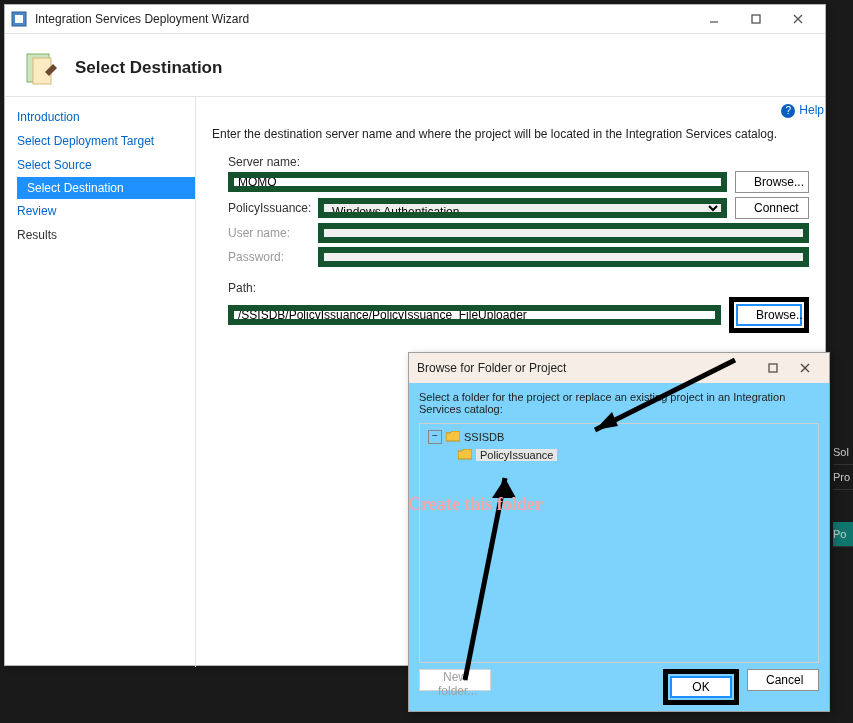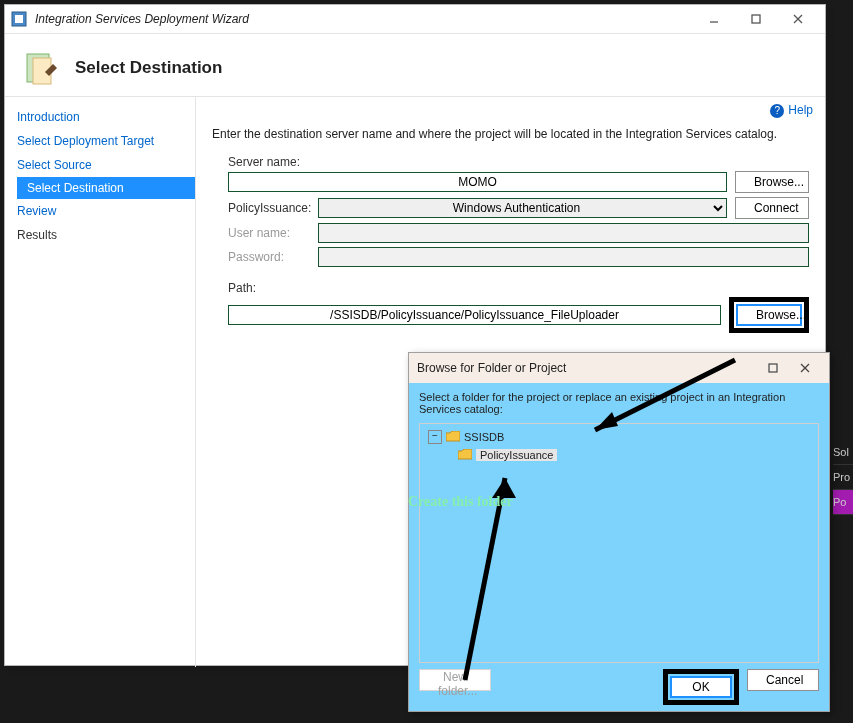--- a/index.html
+++ b/index.html
@@ -39,21 +39,20 @@
   border: 1px solid #b6b6b6;
   box-shadow: 2px 2px 6px rgba(0,0,0,0.2);
 }
 
 .titlebar {
   height: 28px;
   display: flex;
   align-items: center;
   border-bottom: 1px solid #e4e4e4;
   padding: 0 6px;
-  font-style: italic;
 }
 .titlebar .app-icon {
   width: 16px;
   height: 16px;
   margin-right: 8px;
 }
 .titlebar .title {
   flex: 1;
   font-size: 12px;
 }
@@ -107,21 +106,21 @@
   color: #333;
 }
 
 .content {
   flex: 1;
   padding: 10px 16px 10px 16px;
   position: relative;
 }
 .help-link {
   position: absolute;
-  right: 12px;
+  right: 1px;
   top: 6px;
   color: #0066cc;
 }
 .help-link .q {
   display: inline-block;
   width: 14px;
   height: 14px;
   background: #0a5ec1;
   color: #fff;
   border-radius: 50%;
@@ -142,26 +141,25 @@
   margin-bottom: 4px;
   margin-left: 16px;
 }
 .row.labelrow { margin-bottom: 2px; }
 .label {
   width: 82px;
   color: #333;
 }
 .label.dim { color: #9a9a9a; }
 input[type=text], select {
-  border: 1px solid #14532d;
+  border: 6px solid #14532d;
   height: 20px;
   padding: 0 4px;
   font: inherit;
   box-sizing: border-box;
-  text-align: center;
 }
 input[disabled] { background: #f1f1f1; color: #999; }
 button {
   font: inherit;
   height: 22px;
   padding: 0 18px;
   background: #fff;
   border: 1px solid #8f8f8f;
 }
 button.primary {
@@ -260,32 +258,32 @@
 .ok-box button.primary { width: 62px; }
 
 
 .anno {
   position: absolute;
   z-index: 40;
   pointer-events: none;
 }
 .anno-text {
   font-family: "Comic Sans MS", cursive;
-  font-size: 14px;
+  font-size: 18px;
   font-weight: 600;
-  color: #86efac;
+  color: #fca5a5;
 }
 </style>
 </head>
 <body>
 
 <div class="vs-side">
   <div>Sol</div>
   <div>Pro</div>
-  <div style="background:#a21caf;">Po</div>
+  <div style="background:#0f766e;margin-top:32px;">Po</div>
 </div>
 
 <div class="main-window">
   <div class="titlebar">
     <svg class="app-icon" viewBox="0 0 16 16">
       <rect x="1" y="1" width="14" height="14" fill="#4a88c7" stroke="#2b5d8c"></rect>
       <rect x="4" y="4" width="8" height="8" fill="#fff"></rect>
     </svg>
     <span class="title">Integration Services Deployment Wizard</span>
     <div class="ctrl">

